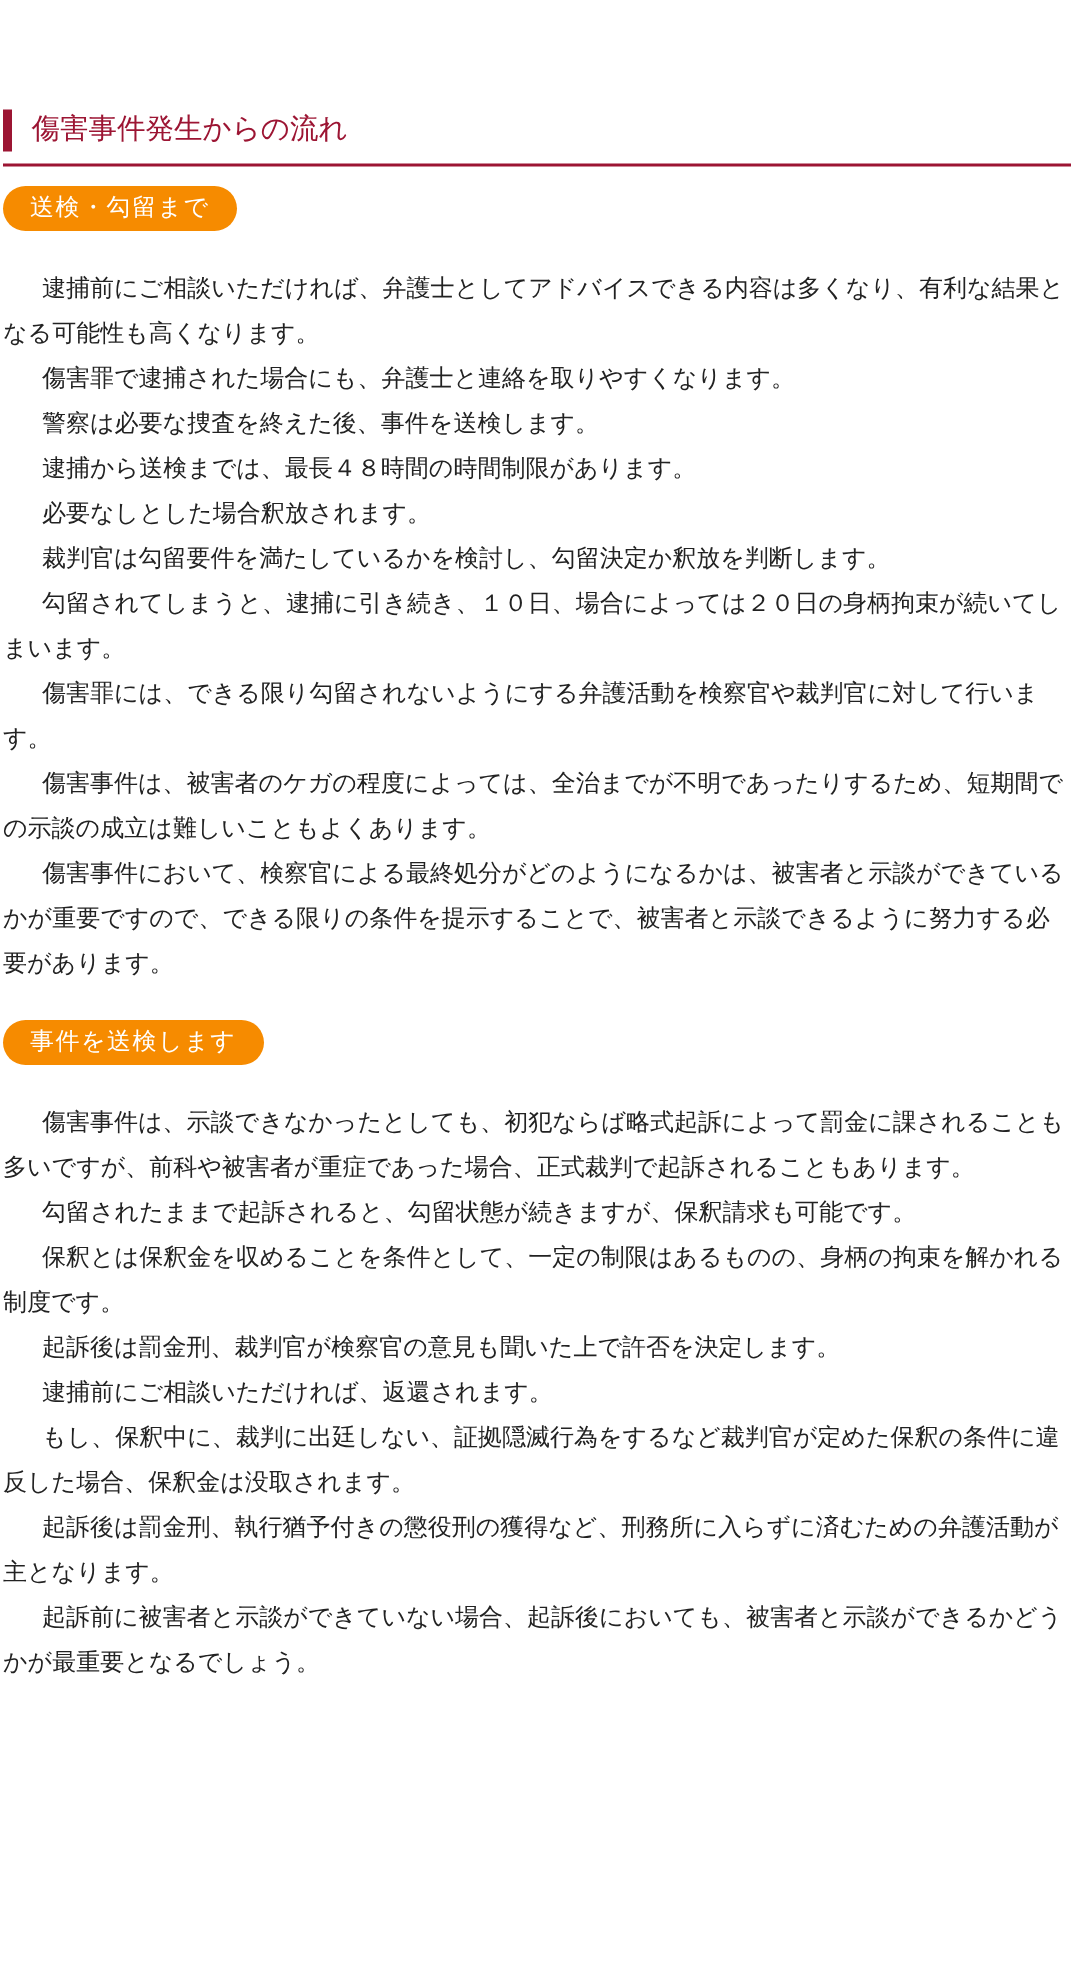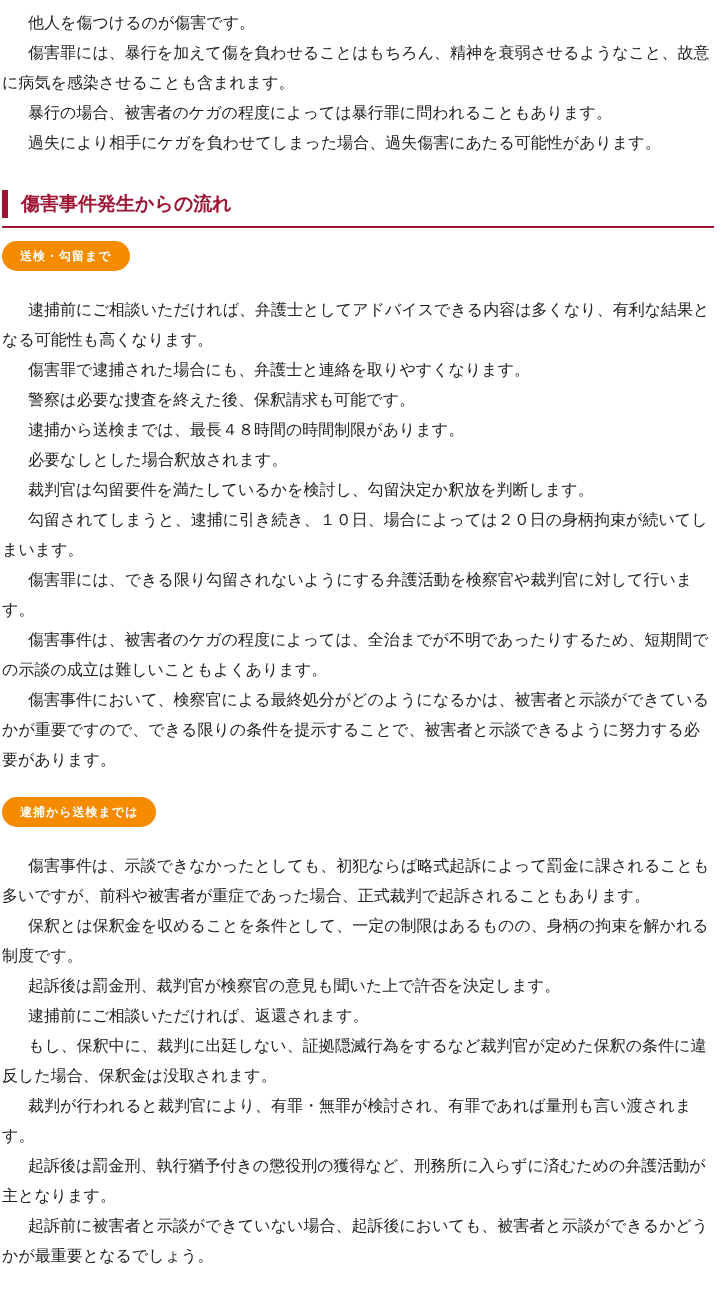--- a/index.html
+++ b/index.html
@@ -26,91 +26,85 @@
     padding: 8px 6px 20px 2px;
   }
   .para {
     margin: 0;
     text-indent: 26px;
     font-size: 16px;
     line-height: 30px;
     color: var(--text);
   }
   .section-heading {
-    margin: 32px 0 0 0;
+    margin: 65px 0 0 0;
     padding: 0 0 8px 0;
     border-bottom: 2px solid var(--accent);
     color: var(--accent);
     font-size: 19px;
-    font-weight: bold;
+    font-weight: normal;
     line-height: 24px;
   }
   .section-heading .heading-inner {
     display: inline-block;
     border-left: 6px solid var(--accent);
     padding: 2px 0 2px 13px;
   }
   .badge {
     display: inline-block;
-    margin: 13px 0 0 0;
+    margin: 13px 0 18px 0;
     background: var(--orange);
     color: var(--badge-text);
-    font-size: 12px;
-    font-weight: bold;
+    font-size: 16px;
+    font-weight: normal;
     line-height: 16px;
     padding: 7px 18px;
     border-radius: 16px;
     letter-spacing: 1px;
   }
   .para-block {
-    margin-top: 24px;
+    margin-top: 6px;
   }
   .subsection-2 .badge {
     margin-top: 22px;
   }
 </style>
 </head>
 <body>
 
 <div class="content">
 
-  <div class="intro">
-      <p class="para">他人を傷つけるのが傷害です。</p>
-      <p class="para">傷害罪には、暴行を加えて傷を負わせることはもちろん、精神を衰弱させるようなこと、故意に病気を感染させることも含まれます。</p>
-      <p class="para">暴行の場合、被害者のケガの程度によっては暴行罪に問われることもあります。</p>
-      <p class="para">過失により相手にケガを負わせてしまった場合、過失傷害にあたる可能性があります。</p>
-    </div>
 
   <h2 class="section-heading">
     <span class="heading-inner">傷害事件発生からの流れ</span>
   </h2>
 
   <div class="subsection subsection-1">
     <span class="badge">送検・勾留まで</span>
     <div class="para-block">
         <p class="para">逮捕前にご相談いただければ、弁護士としてアドバイスできる内容は多くなり、有利な結果となる可能性も高くなります。</p>
         <p class="para">傷害罪で逮捕された場合にも、弁護士と連絡を取りやすくなります。</p>
-        <p class="para">警察は必要な捜査を終えた後、保釈請求も可能です。</p>
+        <p class="para">警察は必要な捜査を終えた後、事件を送検します。</p>
         <p class="para">逮捕から送検までは、最長４８時間の時間制限があります。</p>
         <p class="para">必要なしとした場合釈放されます。</p>
         <p class="para">裁判官は勾留要件を満たしているかを検討し、勾留決定か釈放を判断します。</p>
         <p class="para">勾留されてしまうと、逮捕に引き続き、１０日、場合によっては２０日の身柄拘束が続いてしまいます。</p>
         <p class="para">傷害罪には、できる限り勾留されないようにする弁護活動を検察官や裁判官に対して行います。</p>
         <p class="para">傷害事件は、被害者のケガの程度によっては、全治までが不明であったりするため、短期間での示談の成立は難しいこともよくあります。</p>
         <p class="para">傷害事件において、検察官による最終処分がどのようになるかは、被害者と示談ができているかが重要ですので、できる限りの条件を提示することで、被害者と示談できるように努力する必要があります。</p>
       </div>
   </div>
 
   <div class="subsection subsection-2">
-    <span class="badge">逮捕から送検までは</span>
+    <span class="badge">事件を送検します</span>
     <div class="para-block">
         <p class="para">傷害事件は、示談できなかったとしても、初犯ならば略式起訴によって罰金に課されることも多いですが、前科や被害者が重症であった場合、正式裁判で起訴されることもあります。</p>
+        <p class="para">勾留されたままで起訴されると、勾留状態が続きますが、保釈請求も可能です。</p>
         <p class="para">保釈とは保釈金を収めることを条件として、一定の制限はあるものの、身柄の拘束を解かれる制度です。</p>
         <p class="para">起訴後は罰金刑、裁判官が検察官の意見も聞いた上で許否を決定します。</p>
         <p class="para">逮捕前にご相談いただければ、返還されます。</p>
         <p class="para">もし、保釈中に、裁判に出廷しない、証拠隠滅行為をするなど裁判官が定めた保釈の条件に違反した場合、保釈金は没取されます。</p>
-        <p class="para">裁判が行われると裁判官により、有罪・無罪が検討され、有罪であれば量刑も言い渡されます。</p>
         <p class="para">起訴後は罰金刑、執行猶予付きの懲役刑の獲得など、刑務所に入らずに済むための弁護活動が主となります。</p>
         <p class="para">起訴前に被害者と示談ができていない場合、起訴後においても、被害者と示談ができるかどうかが最重要となるでしょう。</p>
       </div>
   </div>
 
 </div>
 
 </body></html>

